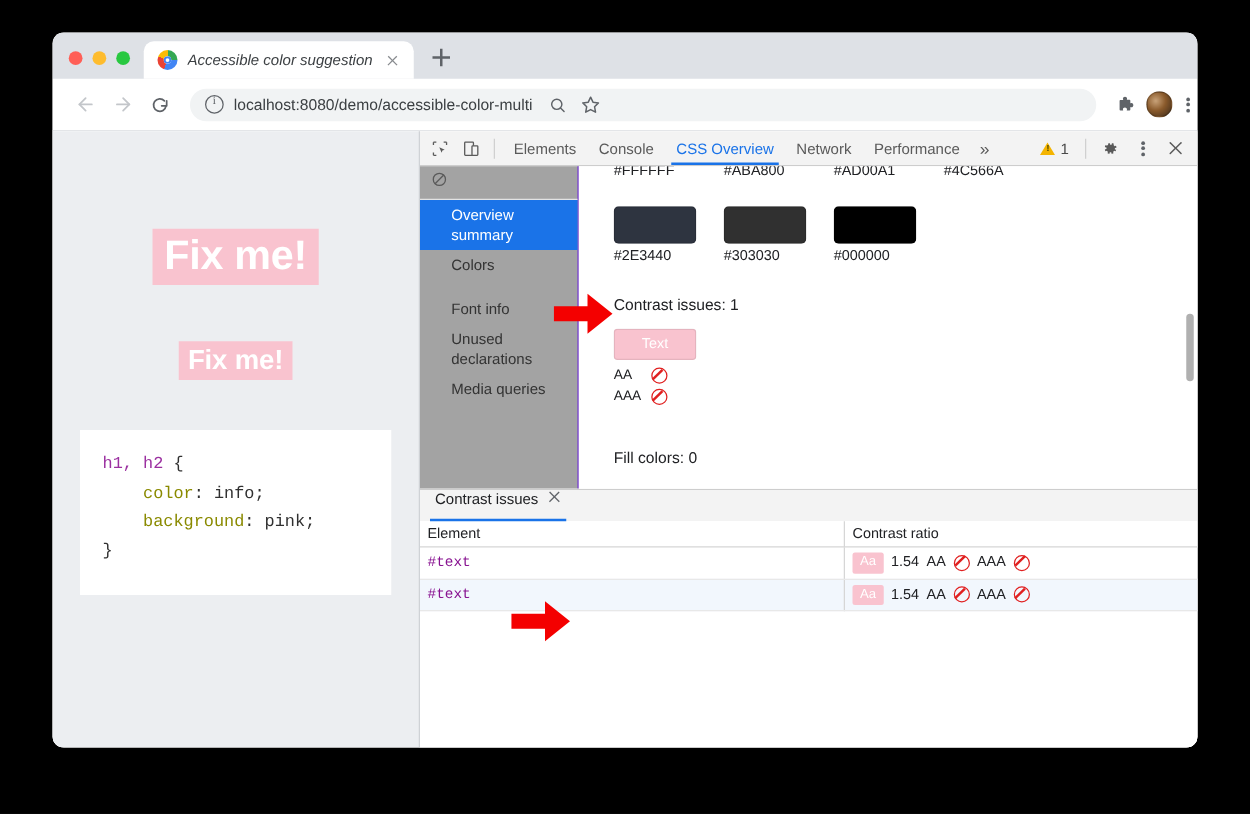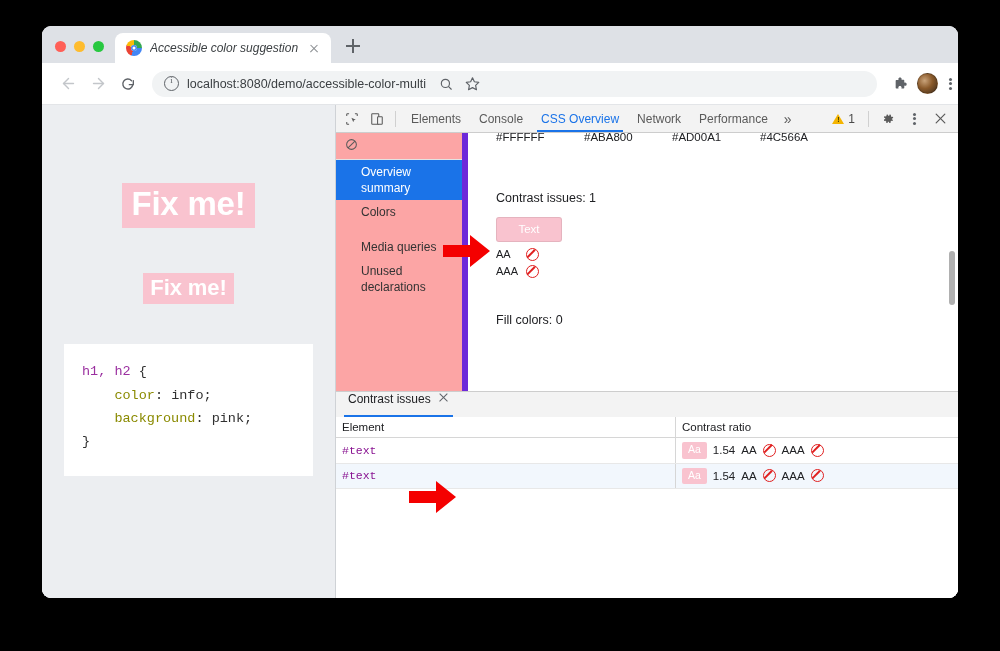--- a/index.html
+++ b/index.html
@@ -321,22 +321,22 @@
   }
   .dt-right { margin-left:auto; display:flex; align-items:center; gap:2px; }
 
   .dt-body { flex: 1; display: flex; flex-direction: column; min-height: 0; }
 
   .dt-upper { display:flex; flex: 1; min-height:0; }
 
   .dt-sidebar {
     width: 126px;
     flex: none;
-    background: #fca5a5;
-    border-right: 6px solid #6d28d9;
+    background: #a3a3a3;
+    border-right: 1px solid #6d28d9;
     padding-top: 0;
   }
   .sb-toolrow {
     height: 26px;
     display: flex;
     align-items: center;
     padding-left: 9px;
     border-bottom: 1px solid #e3e3e3;
   }
   .ban-icon { color:#5a5a5a; }
@@ -682,22 +682,23 @@
                 <span class="ban-icon">
                   <svg width="13" height="13" viewBox="0 0 24 24" fill="none" stroke="currentColor" stroke-width="1.9">
                       <circle cx="12" cy="12" r="9"></circle>
                       <line x1="5.6" y1="18.4" x2="18.4" y2="5.6"></line>
                     </svg>
                 </span>
               </div>
               <div class="sb-item selected">Overview summary</div>
               <div class="sb-item">Colors</div>
               <div class="sb-gap"></div>
+              <div class="sb-item">Font info</div>
+              <div class="sb-item">Unused declarations</div>
               <div class="sb-item">Media queries</div>
-              <div class="sb-item">Unused declarations</div>
             </div>
 
             <div class="dt-main">
               <div class="dt-main-pad">
 
                 
                 <div class="row-clip">
                   <div class="swatch-grid-row">
                     <div class="swatch-cell">
                       <div class="swatch-label" style="margin-top:-2px">#FFFFFF</div>
@@ -710,20 +711,34 @@
                     </div>
                     <div class="swatch-cell">
                       <div class="swatch-label" style="margin-top:-2px">#4C566A</div>
                     </div>
                   </div>
                 </div>
 
                 <div style="height:18px"></div>
 
                 
+                <div class="swatch-grid-row">
+                  <div class="swatch-cell">
+                    <div class="swatch" style="background:#2E3440"></div>
+                    <div class="swatch-label">#2E3440</div>
+                  </div>
+                  <div class="swatch-cell">
+                    <div class="swatch" style="background:#303030"></div>
+                    <div class="swatch-label">#303030</div>
+                  </div>
+                  <div class="swatch-cell">
+                    <div class="swatch" style="background:#000000"></div>
+                    <div class="swatch-label">#000000</div>
+                  </div>
+                </div>
 
                 <div style="height:26px"></div>
 
                 <div class="section-title">Contrast issues: 1</div>
 
                 <div style="height:12px"></div>
 
                 <div class="text-chip">Text</div>
 
                 <div style="height:6px"></div>

